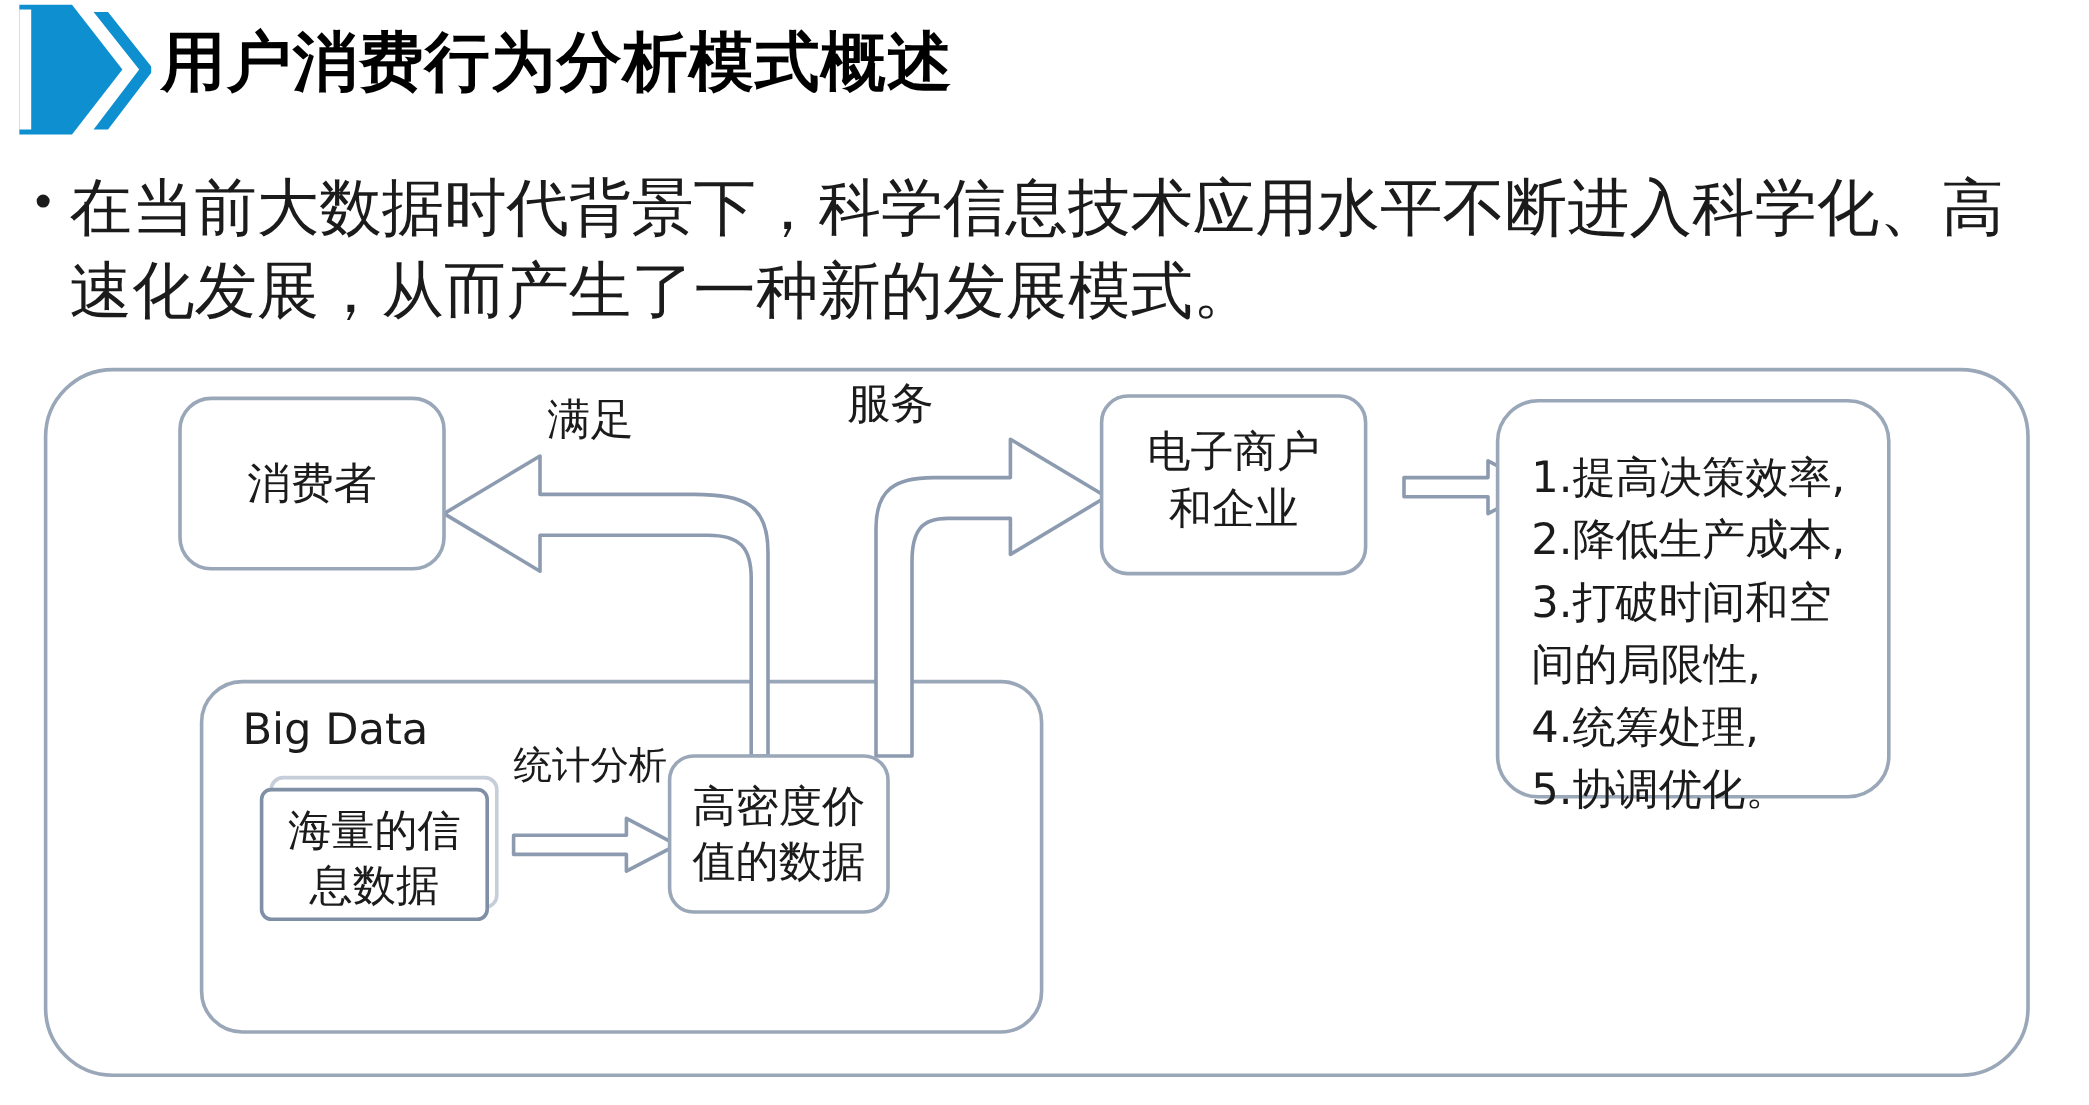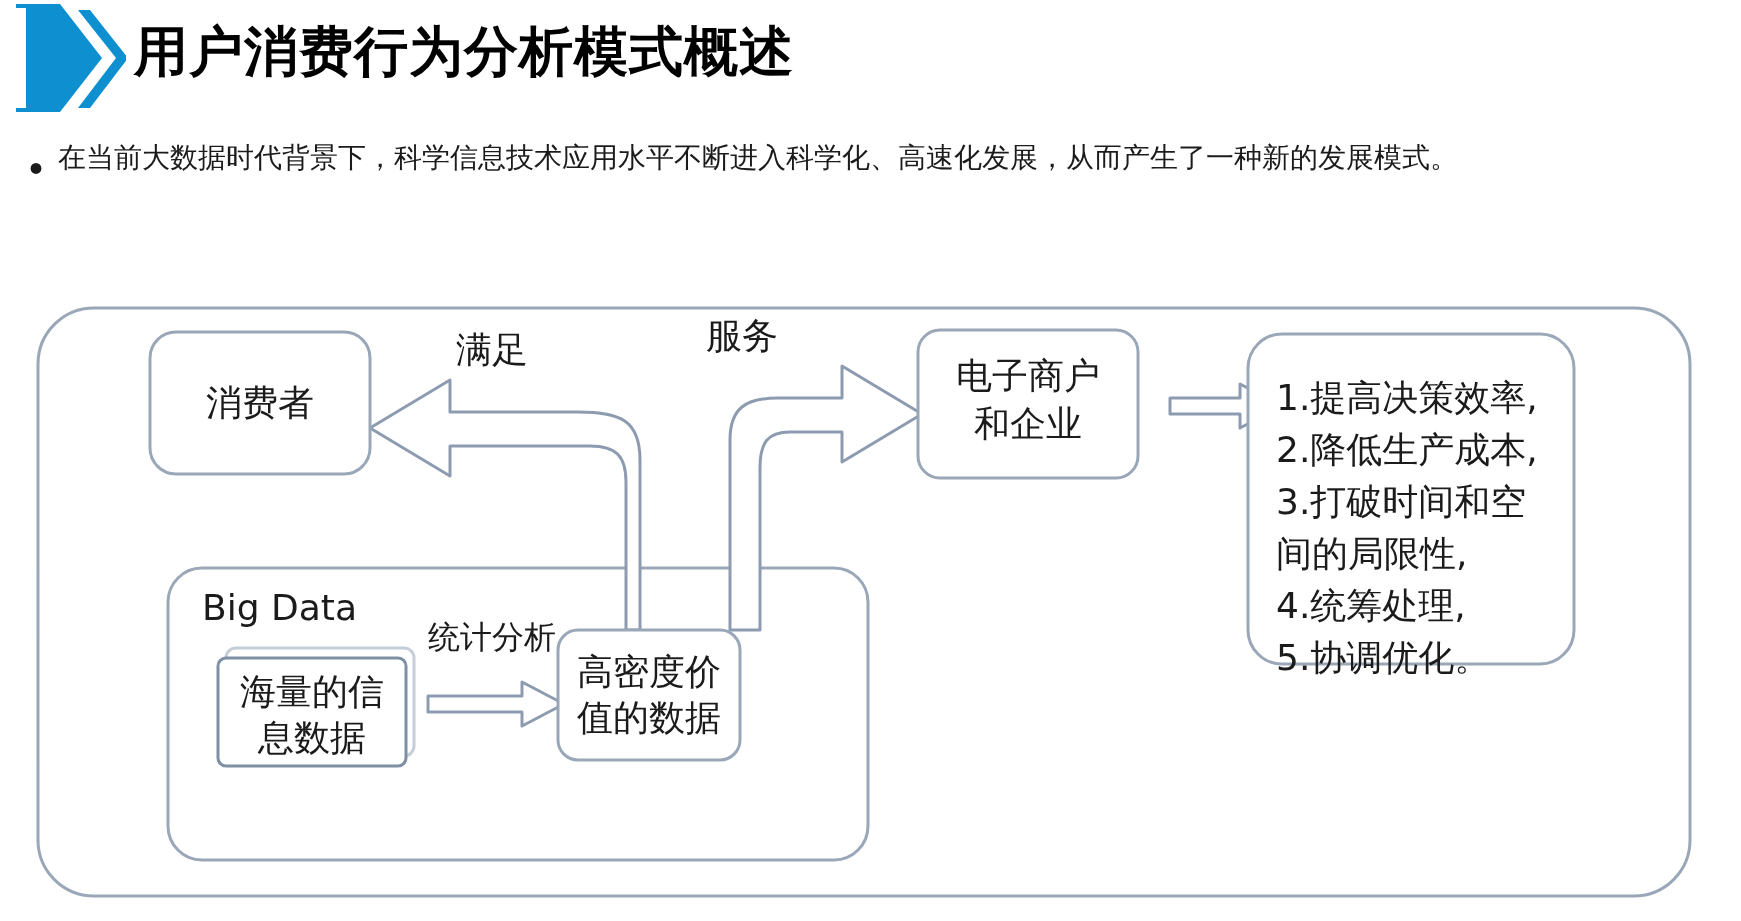--- a/index.html
+++ b/index.html
@@ -54,21 +54,21 @@
   }
   .bullet-dot {
     font-size: 40px;
     line-height: 56px;
     width: 44px;
     text-align: center;
     color: #1b1b1b;
     flex: 0 0 44px;
   }
   .bullet-text {
-    font-size: 28px;
+    font-size: 52px;
     line-height: 1.32;
     color: #1b1b1b;
     font-family: "DejaVu Sans", "Liberation Sans", sans-serif;
     max-width: 1640px;
   }
 
   
   .diagram {
     position: absolute;
     left: 30px;

